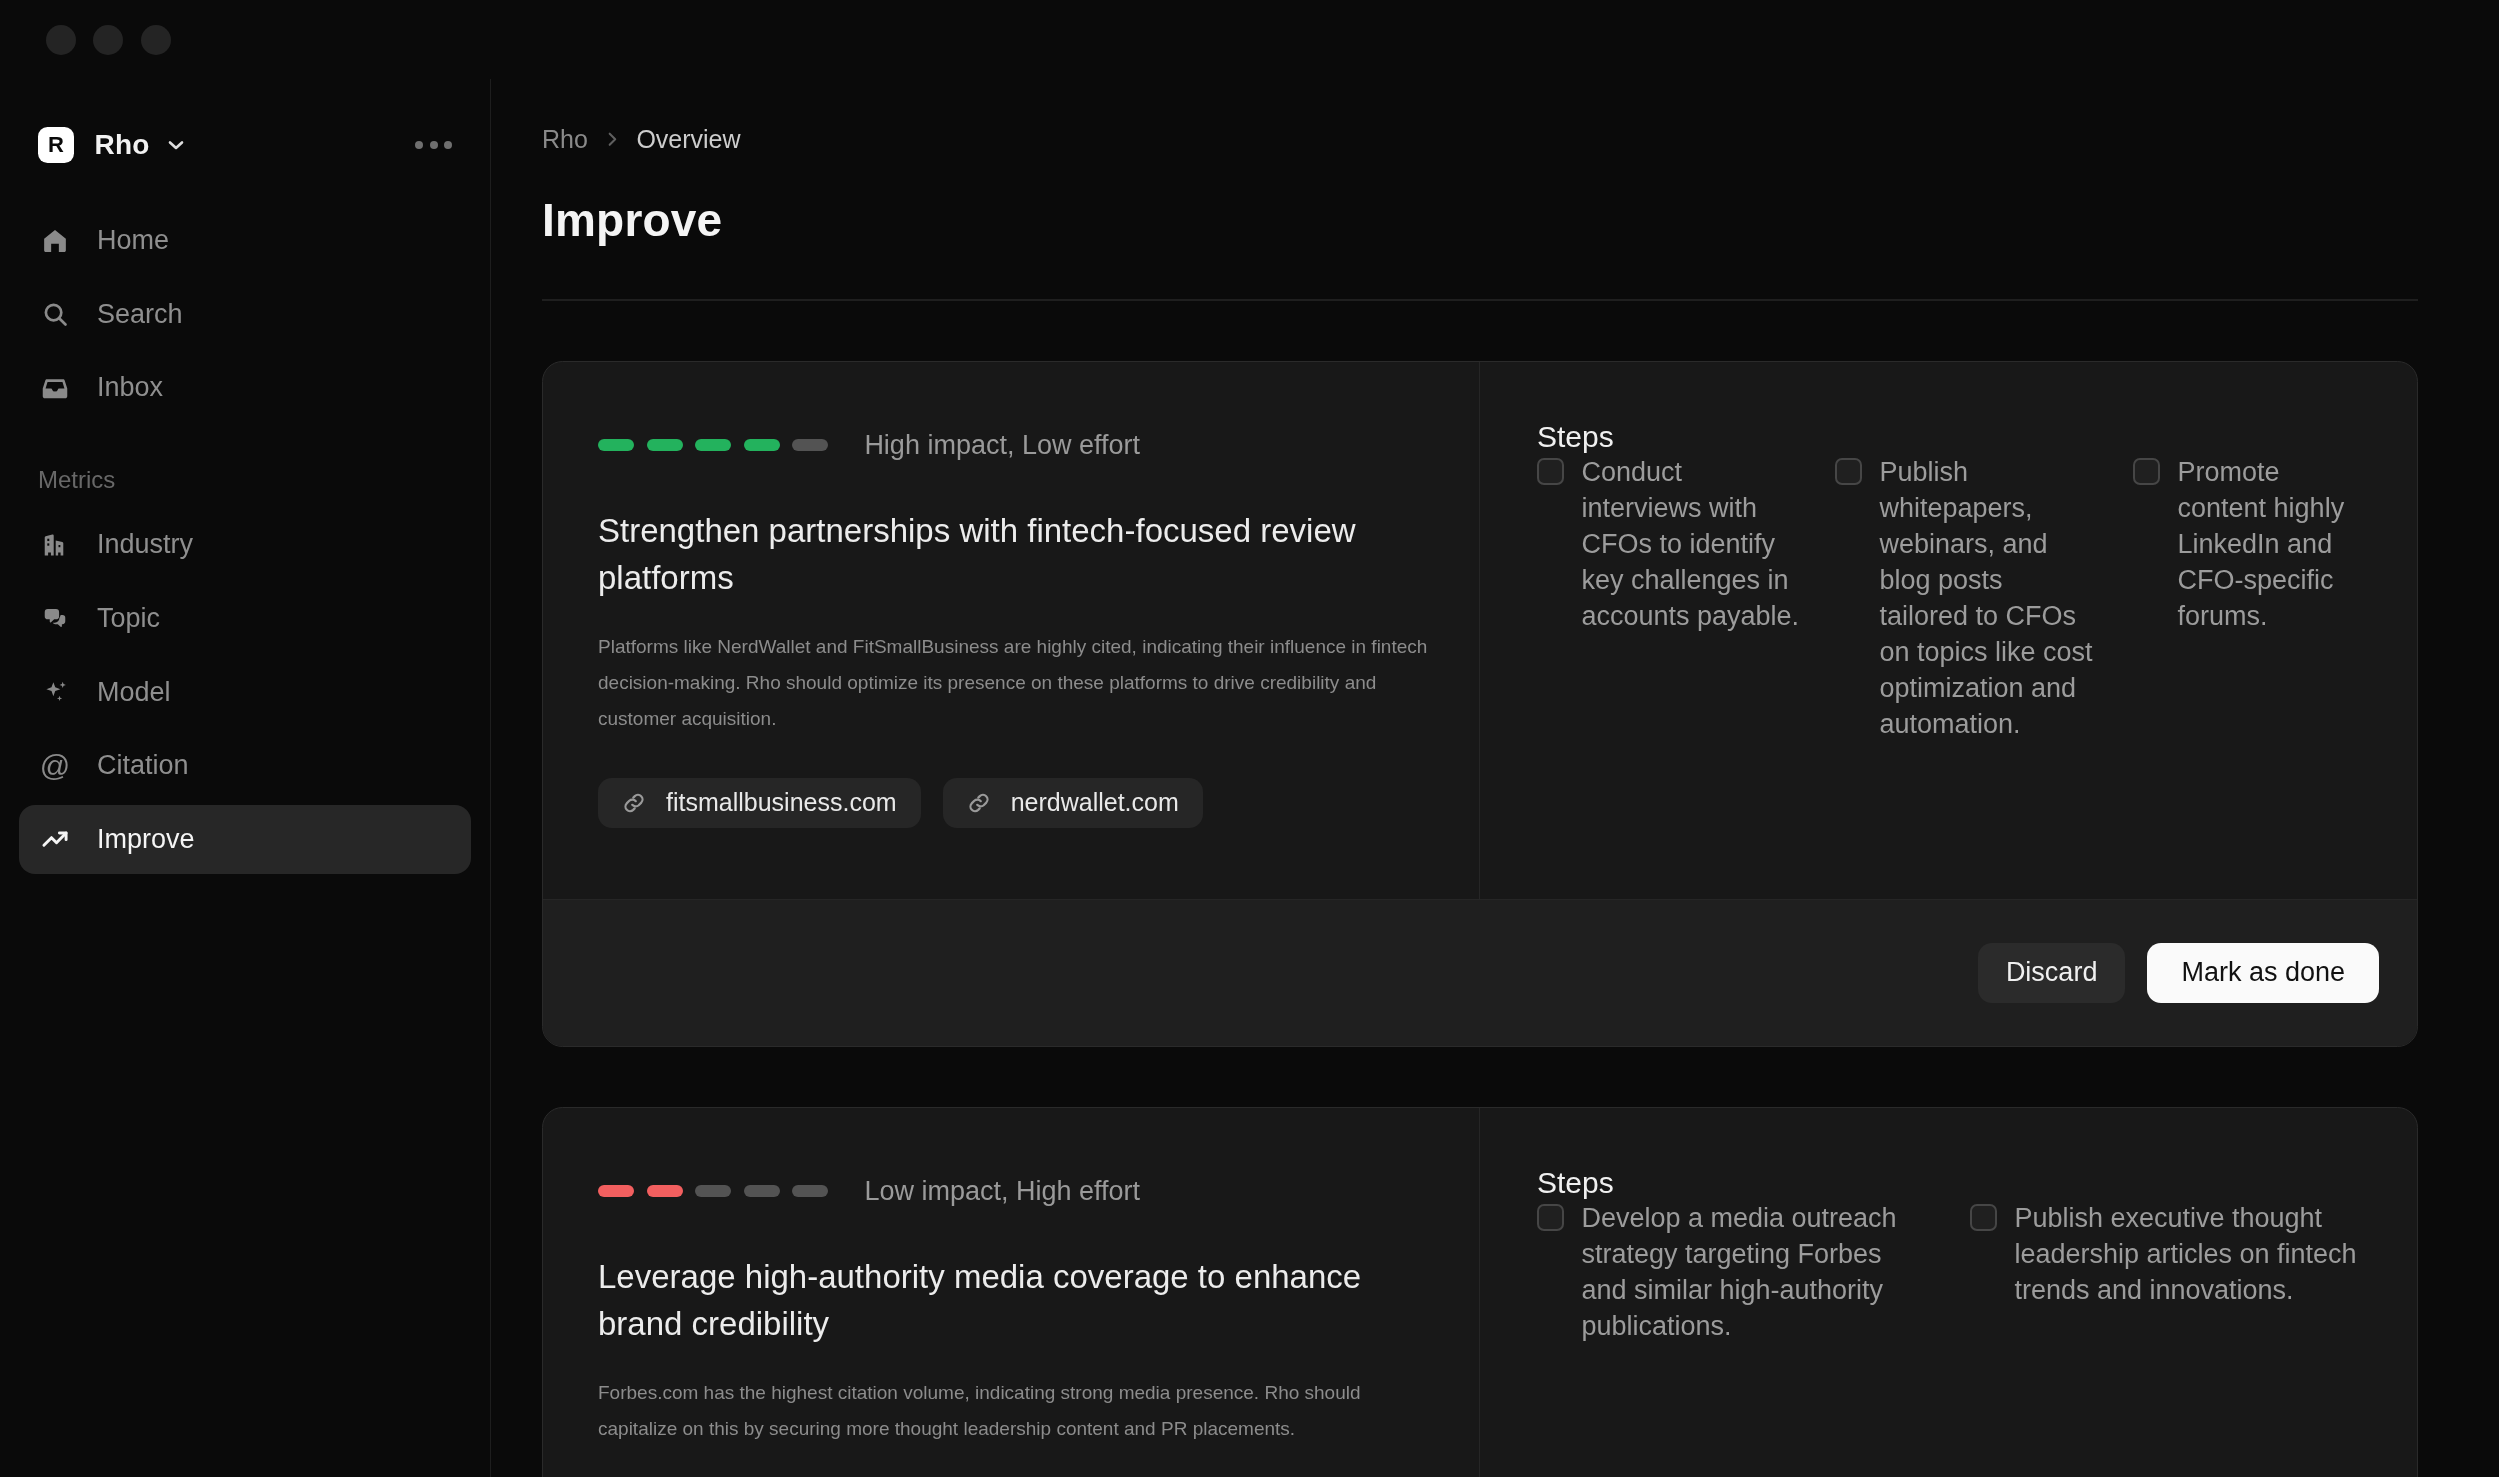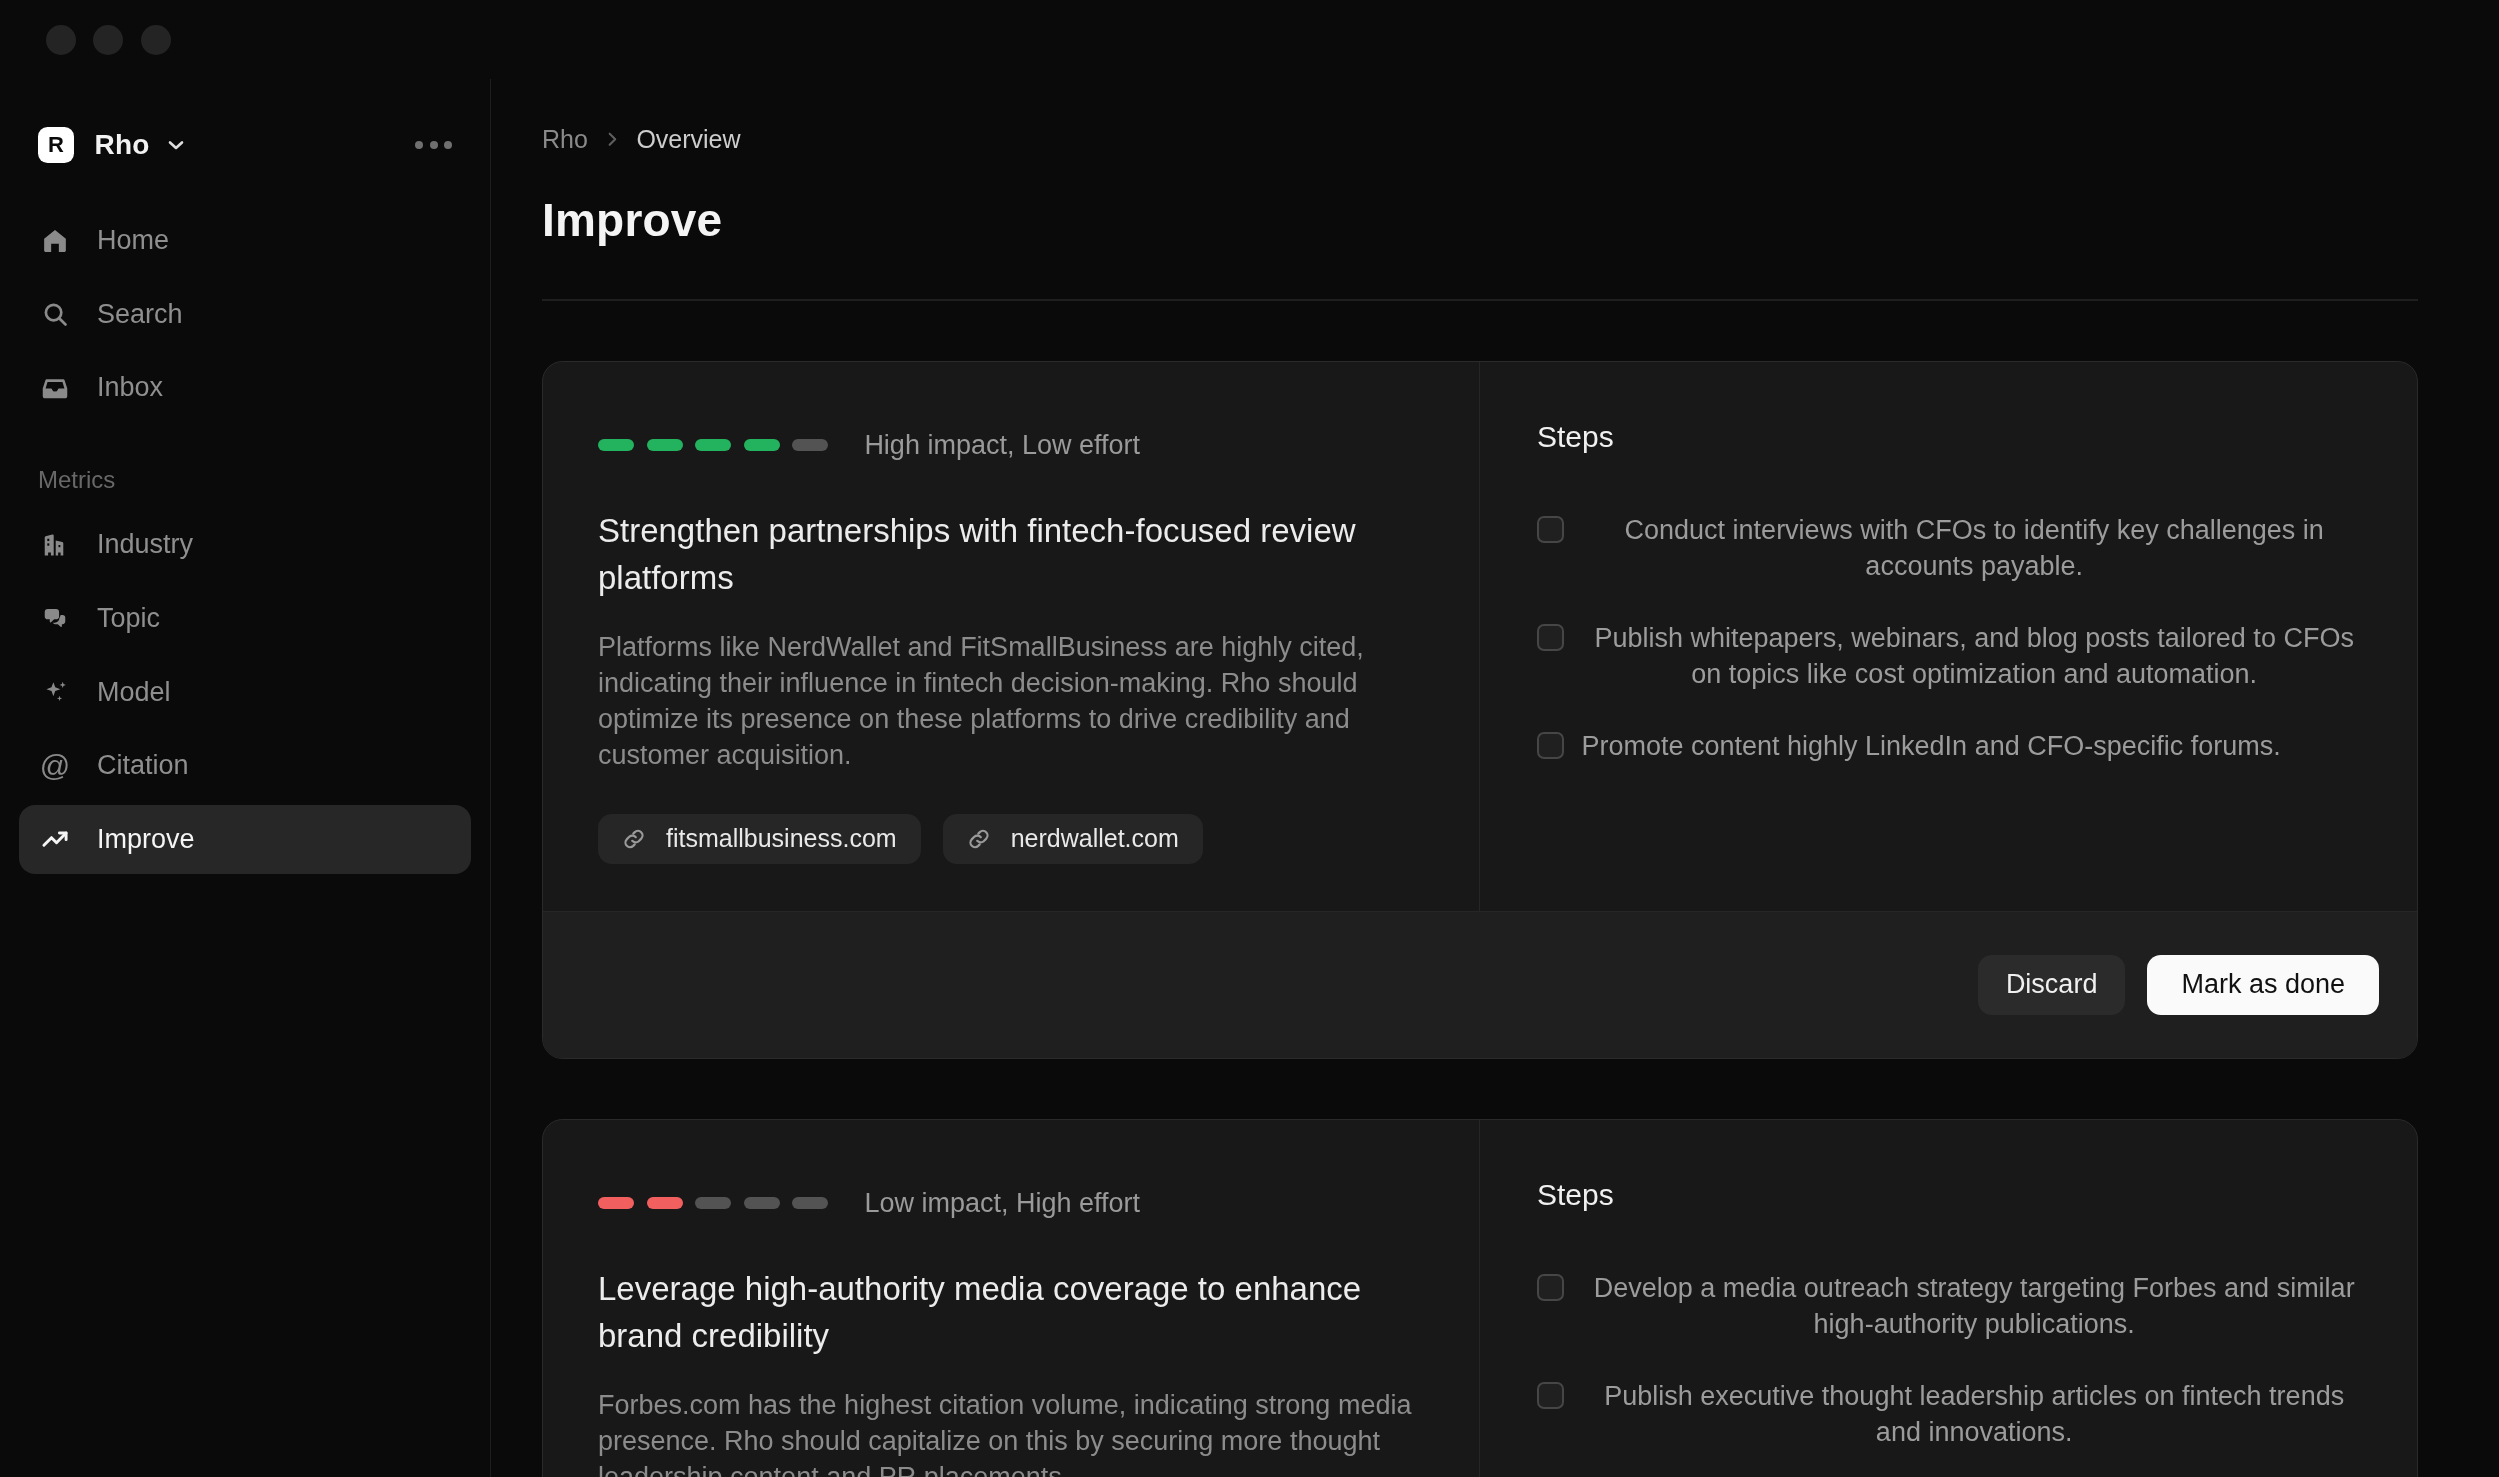--- a/index.html
+++ b/index.html
@@ -56,29 +56,29 @@
   .card-right { border-left:1.6px solid #262626; padding:58px 50px 32px 57px; }
 
   .impact-row { display:flex; align-items:center; gap:16px; margin-bottom:46px; }
   .dashes { display:flex; gap:12.6px; }
   .dash { width:36px; height:12.6px; border-radius:7px; background:#535353; }
   .card-high .dash.on { background:#23b25d; }
   .card-low .dash.on { background:#f25f5f; }
   .impact-label { font-size:27px; color:#9a9a9a; margin-left:20px; }
 
   .card-title { font-size:33px; line-height:47px; font-weight:500; color:#ececec; max-width:797px; }
-  .card-desc { margin-top:28px; font-size:27px; line-height:36px; color:#8c8c8c; max-width:836px; }
+  .card-desc { margin-top:28px; font-size:19px; line-height:36px; color:#8c8c8c; max-width:836px; }
 
   .chips { margin-top:41px; display:flex; gap:22px; }
   .chip { height:50px; border-radius:14px; background:#262626; display:flex; align-items:center;
     padding:0 24px; gap:20px; font-size:25px; font-weight:500; color:#e9e9e9; }
   .chip .ic { color:#9a9a9a; display:flex; }
 
   .steps-title { font-size:30px; font-weight:500; color:#f0f0f0; }
-  .steps-list { margin-top:58px; display:flex; flex-direction:column; gap:36px;text-align:center; }
+  .steps-list { display:flex; gap:36px; }
   .step-row { display:flex; gap:17.4px; }
   .checkbox { flex:0 0 auto; width:27px; height:27px; margin-top:4.7px; border-radius:7px;
     border:2.4px solid #464646; background:#202020; }
   .step-text { font-size:27px; line-height:36px; color:#9c9c9c; max-width:789px; }
 
   .card-footer { border-top:1.6px solid #262626; background:#1f1f1f; height:147px;
     display:flex; align-items:center; justify-content:flex-end; gap:22px; padding-right:38px; }
   .btn { height:60px; border-radius:14px; display:flex; align-items:center; font-size:27px; font-weight:500; }
   .btn-discard { background:#2b2b2b; color:#f0f0f0; padding:0 28px; }
   .btn-done { background:#fafafa; color:#111111; padding:0 34px; }

